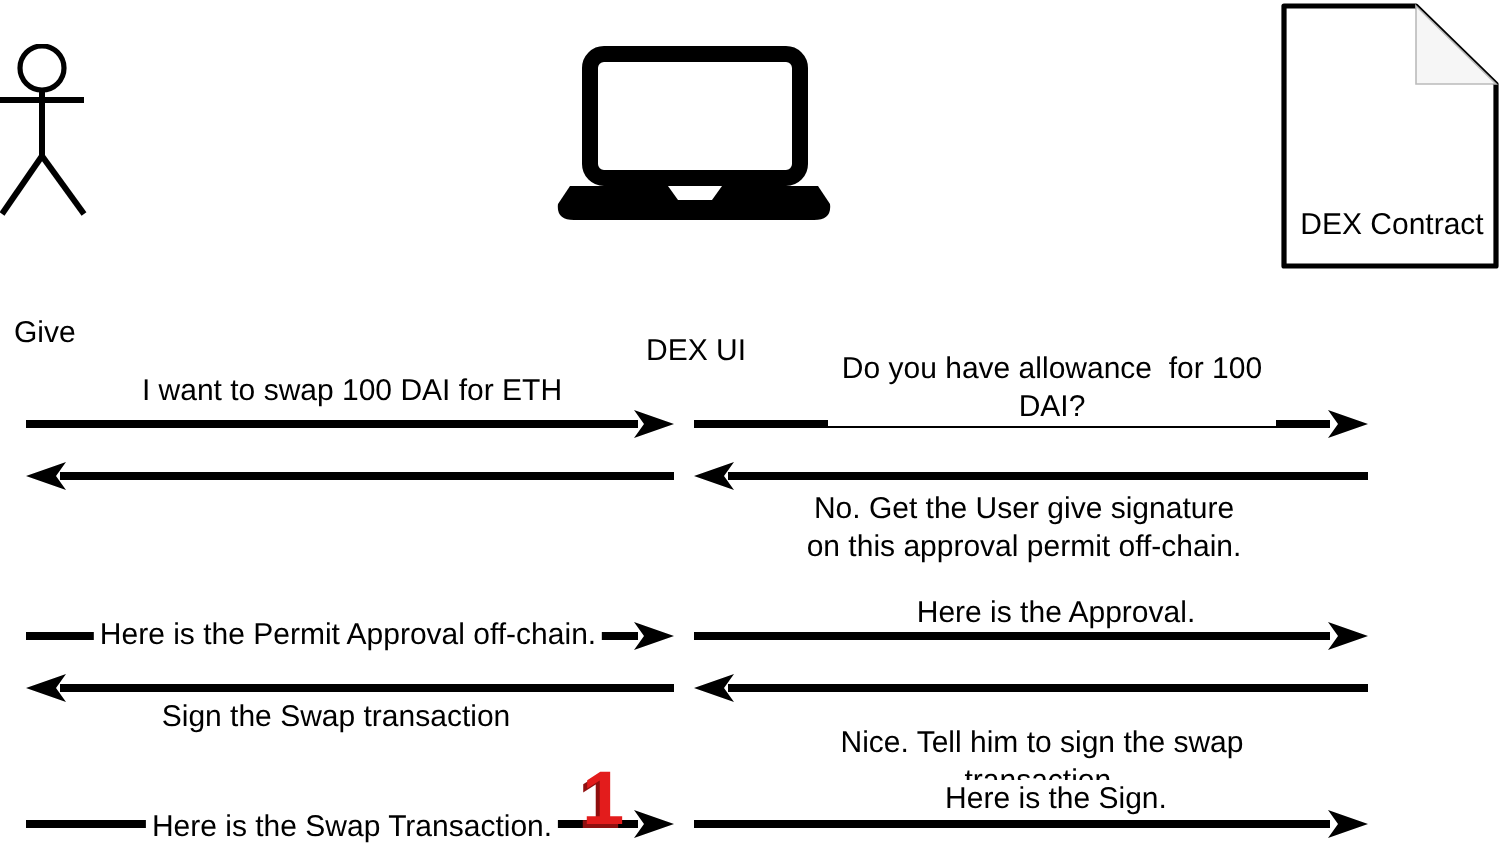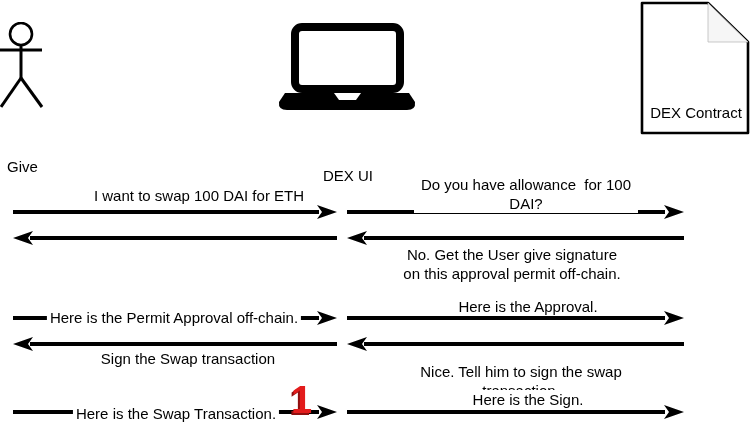--- a/index.html
+++ b/index.html
@@ -65,27 +65,27 @@
   .msg-label {
     position: absolute;
     transform: translateX(-50%);
     background: #ffffff;
     padding: 0 3px;
     font-size: 15px;
     line-height: 19px;
     text-align: center;
     white-space: pre-wrap;
   }
-  .lbl-l1 { left: 176px; top: 186px; margin-left: 23px; }
+  .lbl-l1 { left: 176px; top: 186px; }
   .lbl-r1 { left: 526px; top: 175px; }
   .lbl-l2 { left: 177px; top: 243px; }
   .lbl-r2 { left: 512px; top: 245px; }
   .lbl-l3 { left: 174px; top: 295px; margin-top: 13px; }
   .lbl-r3 { left: 528px; top: 297px; }
-  .lbl-l4 { left: 188px; top: 349px; }
+  .lbl-l4 { left: 168px; top: 349px; }
   .lbl-r4 { left: 521px; top: 362px; }
   .lbl-l5 { left: 176px; top: 404px; text-align: right; }
   .lbl-r5 { left: 528px; top: 390px; }
 
   
   .annotation-one {
     position: absolute;
     left: 291px;
     top: 381px;
     font-size: 38px;

